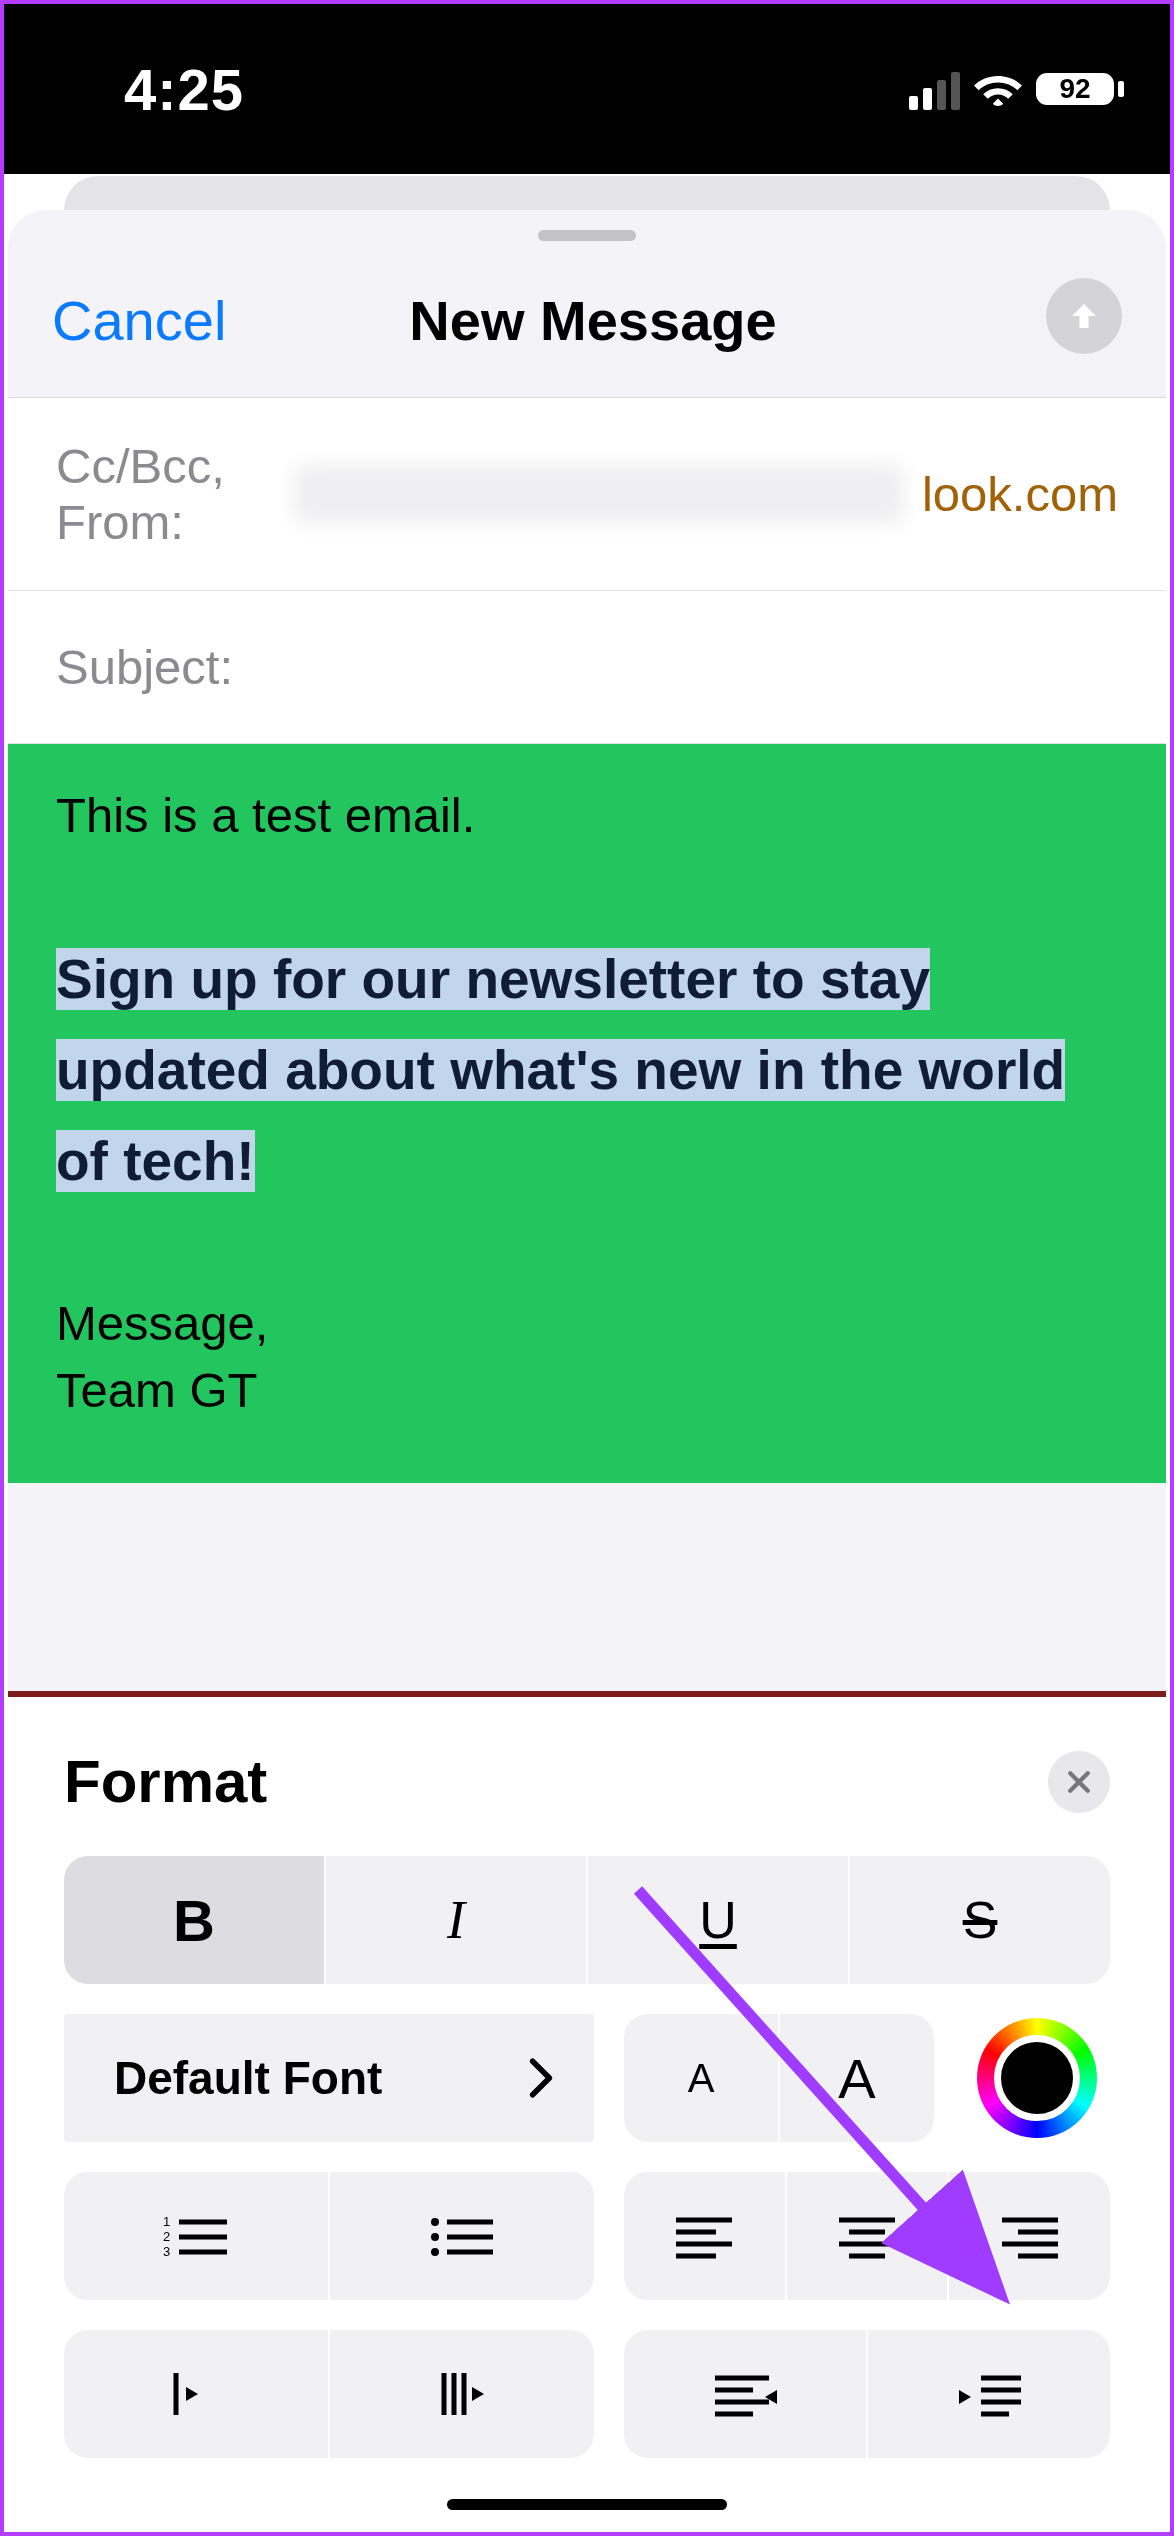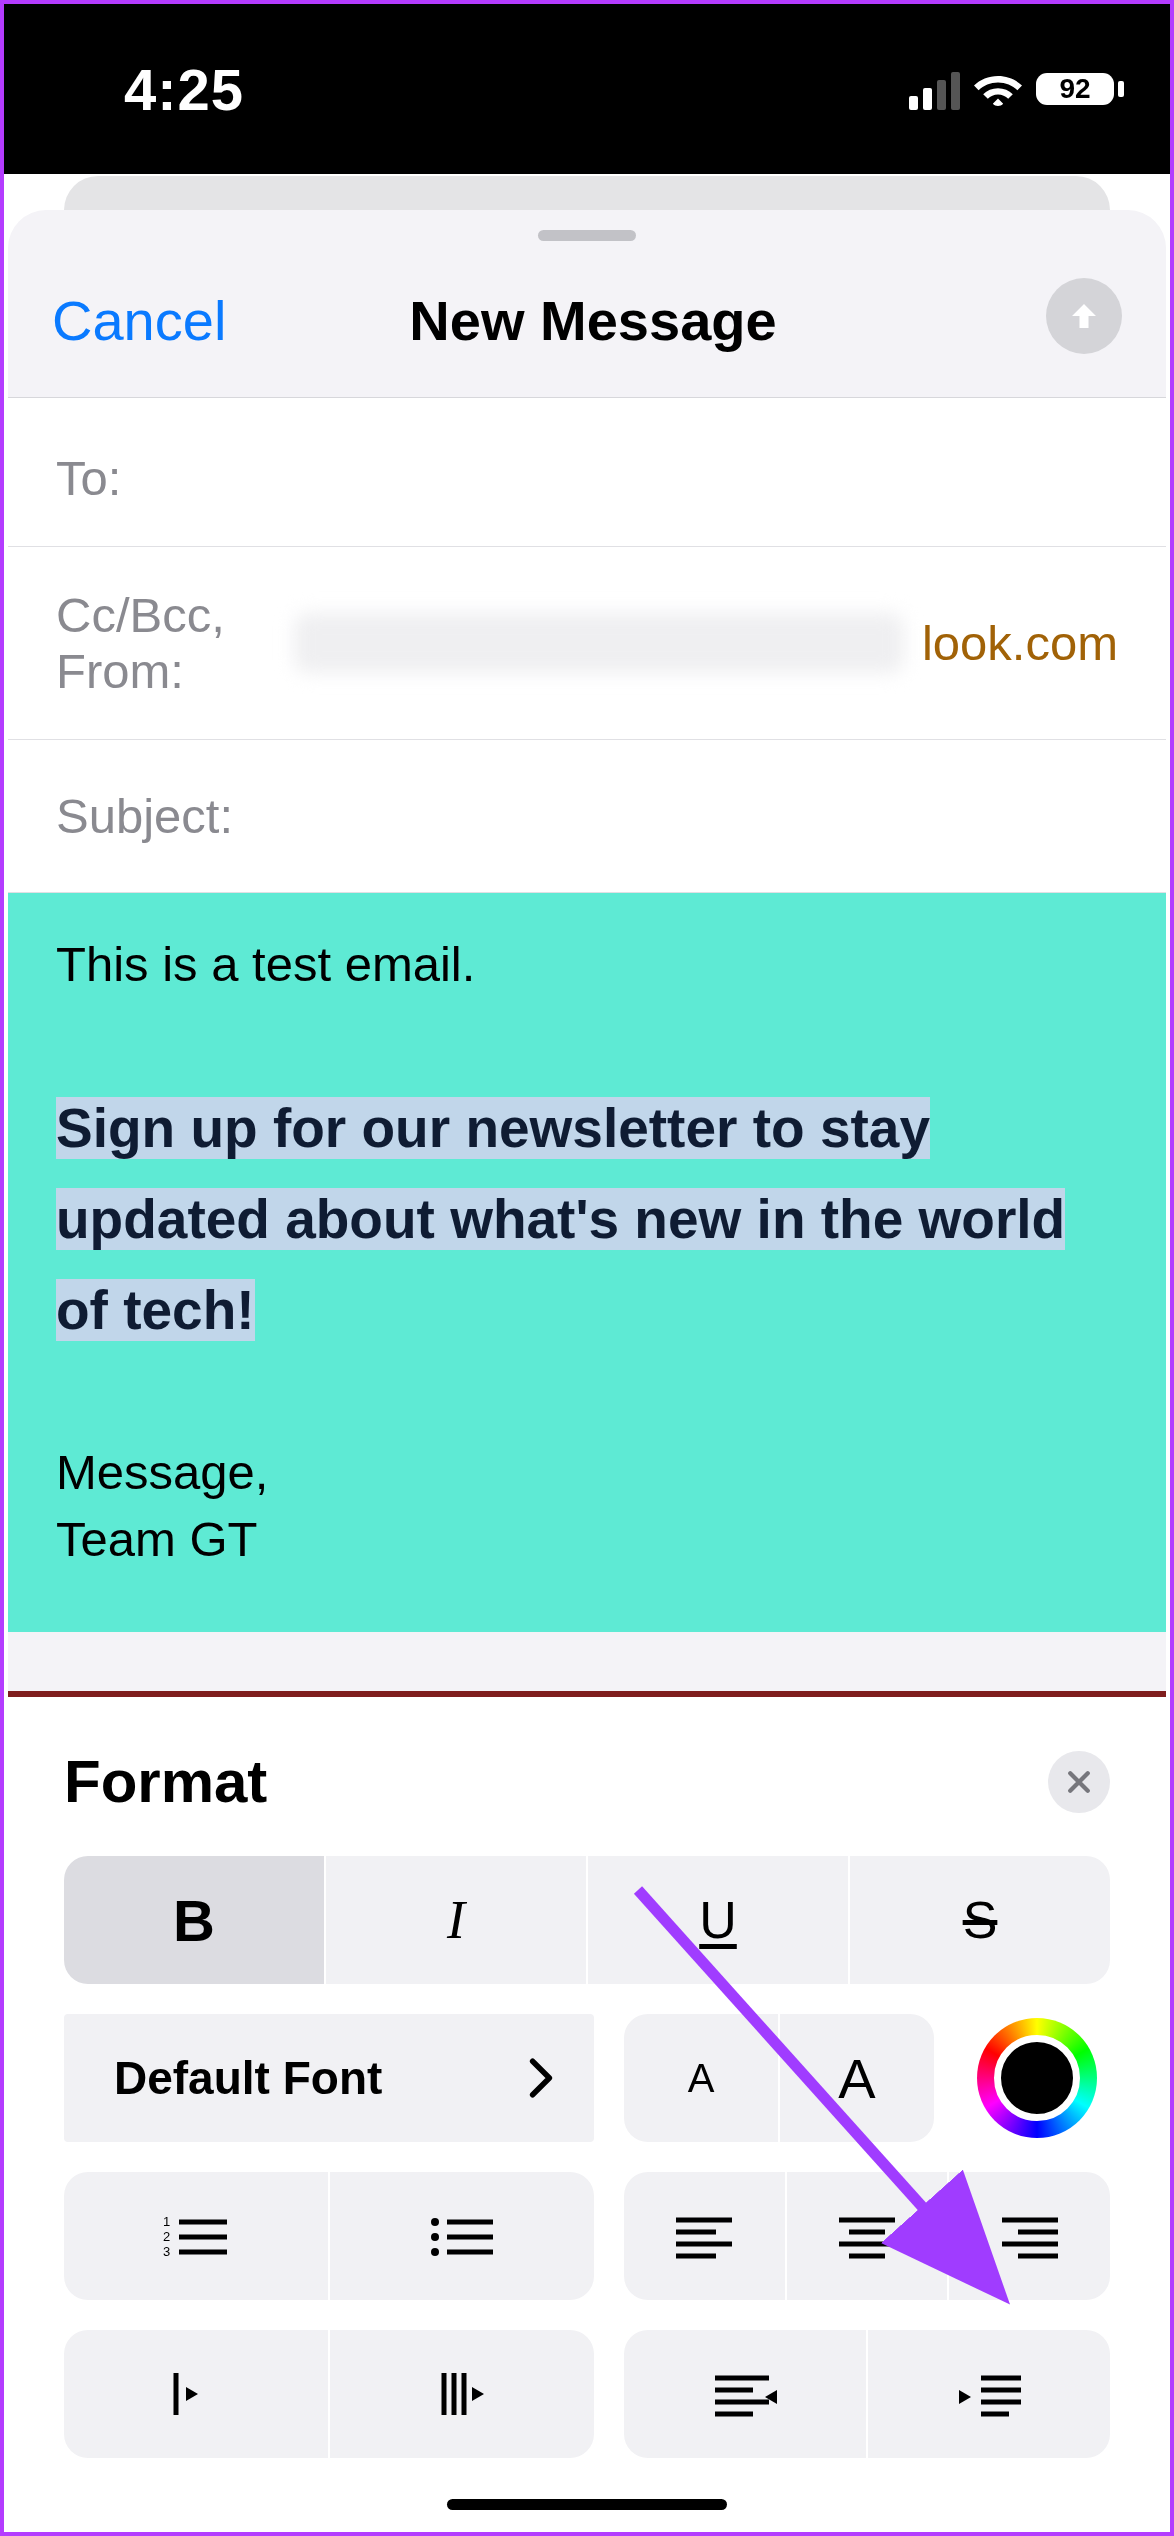--- a/index.html
+++ b/index.html
@@ -30,21 +30,21 @@
   .sendbtn{ position:absolute; right:44px; top:68px; width:76px; height:76px; border-radius:50%; background:#d4d4d8; display:flex; align-items:center; justify-content:center;}
   
   .fields { background:#fff;}
   .fieldrow { padding:40px 48px 40px 48px; border-bottom:1px solid #e0e0e4; display:flex; align-items:center; gap:18px; font-size:49px;}
   .fieldrow.first{ padding-top:52px;}
   .label { color:#8a8a90; }
   .blurbox { flex:0 0 auto; width:610px; height:60px; border-radius:14px; background:#efeff1; filter:blur(9px); margin-left:8px;}
   .fromtail { color:#a16207;text-align:center;}
   .subjectrow{ padding:48px 48px; border-bottom:1px solid #e0e0e4; font-size:49px;}
   
-  .mailbody { padding:38px 48px 60px 48px; font-size:49px; line-height:1.35; color:#000; background:#5eead4;}
+  .mailbody { padding:38px 48px 60px 48px; font-size:49px; line-height:1.35; color:#000; background:#22c55e;}
   .mailbody p { margin:0;}
   .gap { height:86px;}
   .hibox { display:inline; background:#c1d6ea; color:#0f1c33; font-size:55px; font-weight:800; line-height:1.65; box-decoration-break:clone; -webkit-box-decoration-break:clone;}
   .sig { margin-top:84px; font-size:49px;}
   
   .panel { position:absolute; left:0; right:0; bottom:0; background:#fff; border-top:6px solid #7f1d1d; }
   .panelhdr { display:flex; align-items:center; justify-content:space-between; padding:50px 56px 30px 56px;}
   .panelhdr h2{ font-size:60px; font-weight:800;}
   .closebtn{ width:62px; height:62px; border-radius:50%; background:#e8e8ec; display:flex; align-items:center; justify-content:center; color:#76767c;}
   .rows { padding:10px 56px 70px 56px; display:flex; flex-direction:column; gap:30px;}
@@ -100,23 +100,20 @@
     <div class="cancel">Cancel</div>
     <div class="title">New Message</div>
     <div class="sendbtn">
       <svg width="36" height="36" viewBox="0 0 24 24">
           <path fill="#fff" d="M12 4l-8 8h5v8h6v-8h5z"></path>
         </svg>
     </div>
   </div>
 
   <div class="fields">
-    <div class="fieldrow first">
-      <span class="label">To:</span>
-    </div>
     <div class="fieldrow">
       <span class="label">Cc/Bcc, From:</span>
       <span class="blurbox"></span>
       <span class="fromtail">look.com</span>
     </div>
     <div class="subjectrow">
       <span class="label">Subject:</span>
     </div>
   </div>
 

